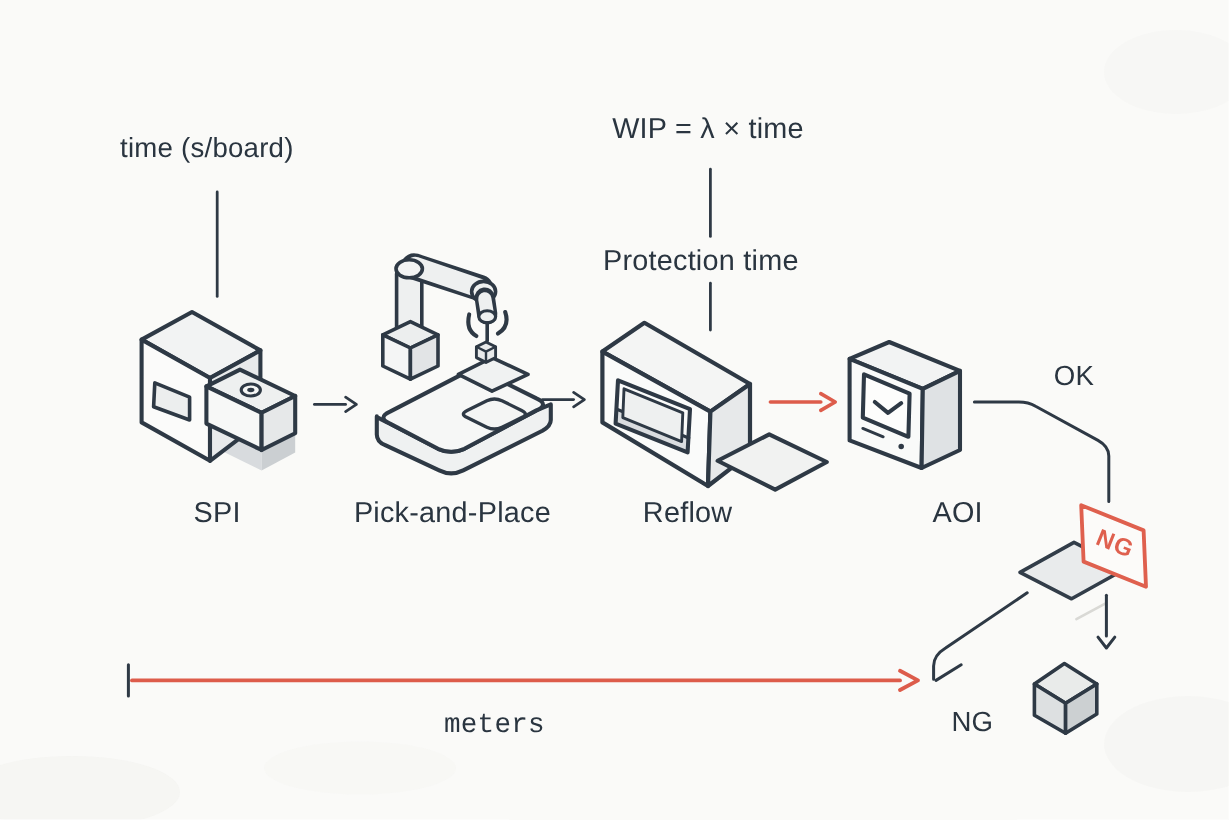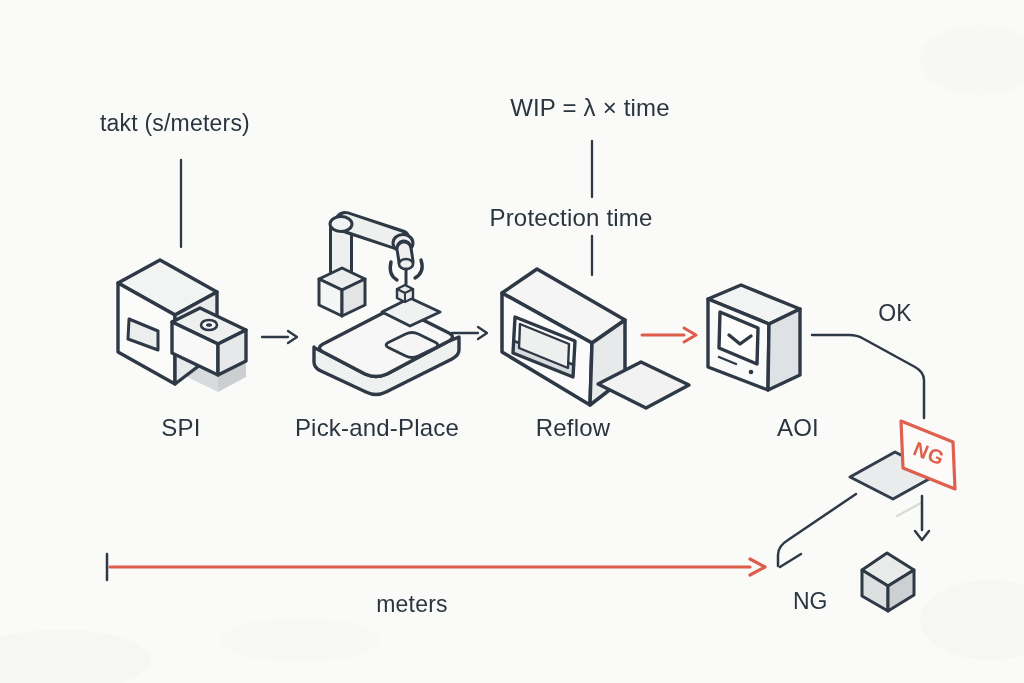--- a/index.html
+++ b/index.html
@@ -167,37 +167,37 @@
 
       <g>
         <path d="M107,554 V580" stroke="#2e3945" stroke-width="2.5"></path>
         <path d="M110,567 H750" stroke="#dd5c4b" stroke-width="3.2"></path>
         <path d="M750,559 L765,567 L750,575" stroke="#dd5c4b" stroke-width="3.2"></path>
       </g>
 
     </g>
   </svg>
 
-  <div class="lbl" style="left:100px; top:110px;">takt (s/meters)</div>
+  <div class="lbl" style="left:100px; top:110px;">time (s/board)</div>
 
   <div class="lbl big center" style="left:590px; top:94px;">WIP = λ × time</div>
 
-  <div class="lbl big center" style="left:571px; top:204px;">Protection time</div>
+  <div class="lbl big center" style="left:584px; top:204px;">Protection time</div>
 
   <div class="lbl big center" style="left:181px; top:414px;">SPI</div>
 
   <div class="lbl big center" style="left:377px; top:414px;">Pick-and-Place</div>
 
   <div class="lbl big center" style="left:573px; top:414px;">Reflow</div>
 
   <div class="lbl big center" style="left:798px; top:414px;">AOI</div>
 
   <div class="lbl center" style="left:895px; top:300px;">OK</div>
 
   <div class="flag-text" style="left:929px; top:454px;">NG</div>
 
   <div class="quarantine" style="left:793px; top:588px;">
     <div>NG</div>
   </div>
 
-  <div class="lbl center" style="left:412px; top:591px;">meters</div>
+  <div class="lbl center" style="left:412px; top:591px;font-family:Liberation Mono, monospace;">meters</div>
 
 </div>
 
 </body></html>

